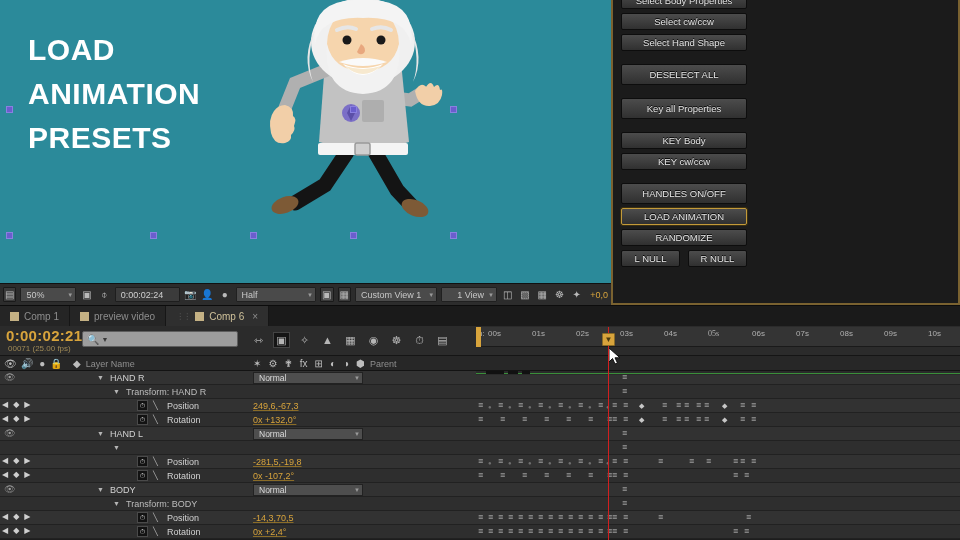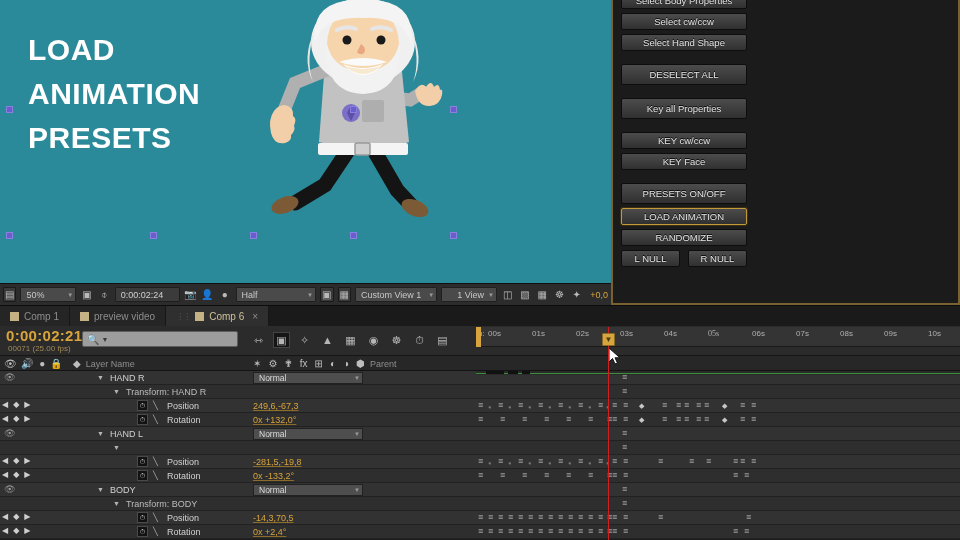--- a/index.html
+++ b/index.html
@@ -309,24 +309,24 @@
   <div id="script-panel">
     <div id="script-col">
       <div class="sp-btn">Select Body Properties</div>
       <div class="sp-btn">Select cw/ccw</div>
       <div class="sp-btn">Select Hand Shape</div>
       <div class="sp-gap"></div>
       <div class="sp-btn tall">DESELECT ALL</div>
       <div class="sp-gap"></div>
       <div class="sp-btn tall">Key all Properties</div>
       <div class="sp-gap"></div>
+      <div class="sp-btn">KEY Body</div>
       <div class="sp-btn">KEY cw/ccw</div>
-      <div class="sp-btn">KEY Face</div>
       <div class="sp-gap"></div>
-      <div class="sp-btn tall">PRESETS ON/OFF</div>
+      <div class="sp-btn tall">HANDLES ON/OFF</div>
       <div class="sp-btn sel">LOAD ANIMATION</div>
       <div class="sp-btn">RANDOMIZE</div>
       <div class="sp-row">
         <div class="sp-btn">L NULL</div>
         <div class="sp-btn">R NULL</div>
       </div>
     </div>
   </div>
 
   <div id="tabbar">
@@ -563,21 +563,21 @@
 
     <div class="row alt">
       <span class="nav">
           <span>◀</span>
           <span>◆</span>
           <span>▶</span>
         </span>
       <span class="stopwatch" style="left:137px;">⏱</span>
       <span class="graph" style="left:153px;">╲</span>
       <span class="lbl" style="left:167px; top:2px;">Rotation</span>
-      <span class="val" style="left:253px; top:2px;">0x -133,2°</span>
+      <span class="val" style="left:253px; top:2px;">0x -107,2°</span>
       <span class="track">
         <span class="kf" style="left:2px;">≡</span>
           <span class="kf" style="left:24px;">≡</span>
         <span class="kf" style="left:46px;">≡</span>
           <span class="kf" style="left:68px;">≡</span>
         <span class="kf" style="left:90px;">≡</span>
           <span class="kf" style="left:112px;">≡</span>
         <span class="kf" style="left:131px;">≡</span>
           <span class="kf" style="left:136px;">≡</span>
         <span class="kf" style="left:147px;">≡</span>

